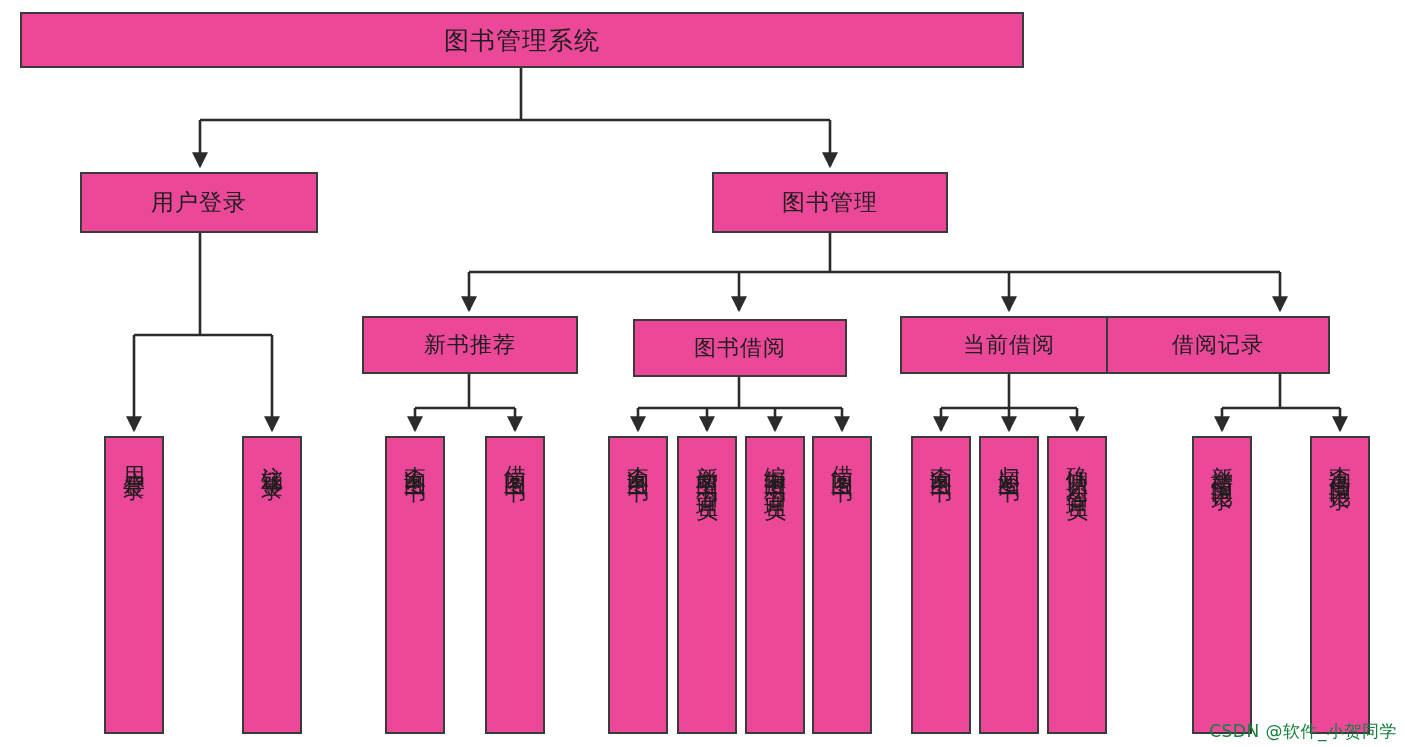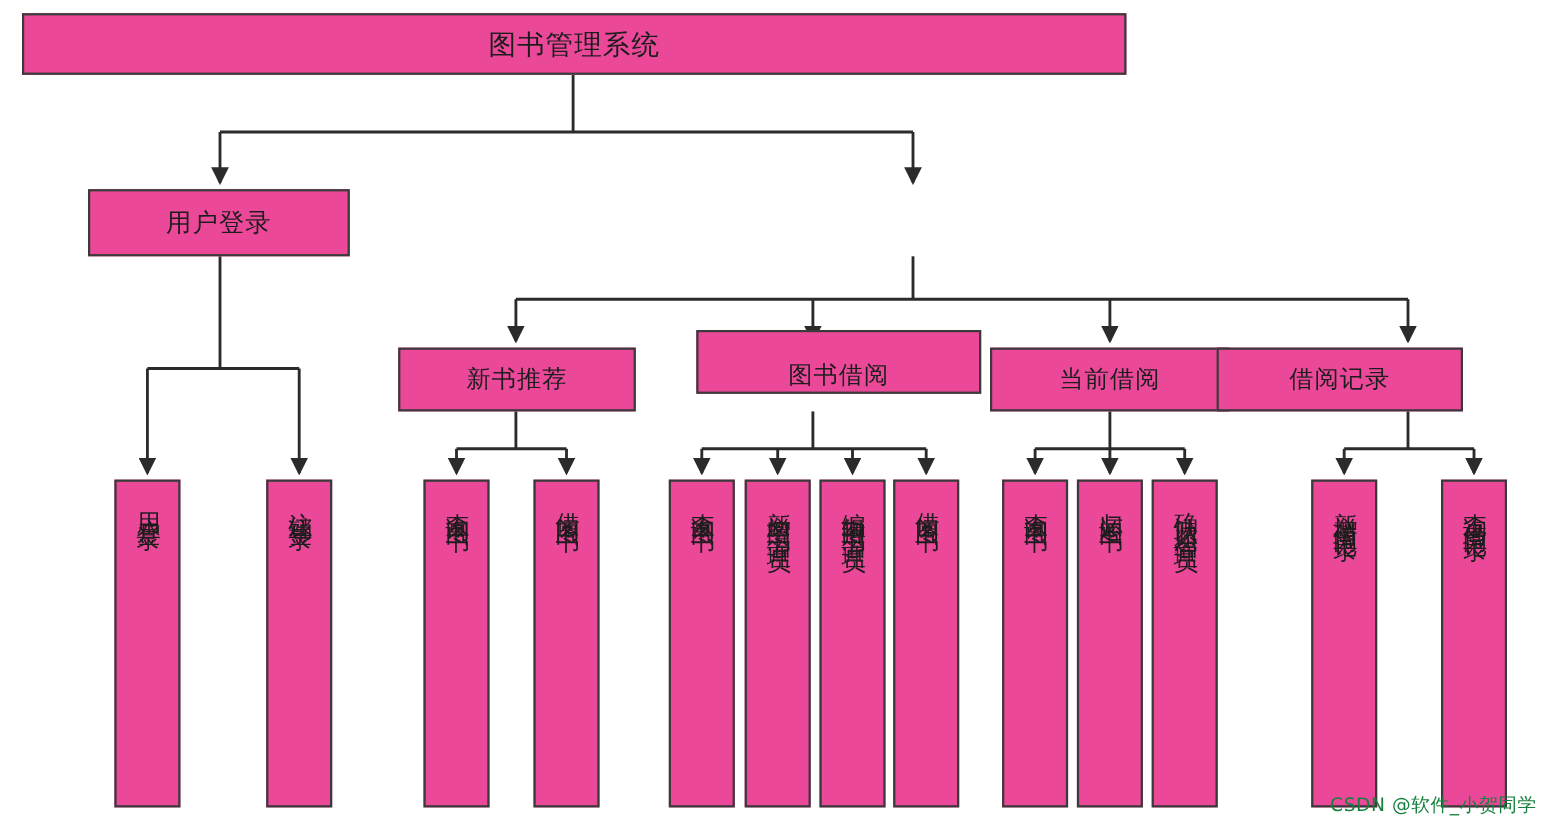--- a/index.html
+++ b/index.html
@@ -123,25 +123,28 @@
     </g>
   </svg>
 
   <div class="node root" style="left:20px; top:12px; width:1004px; height:56px;">
     <span>图书管理系统</span>
   </div>
 
   <div class="node level2" style="left:80px; top:172px; width:238px; height:61px;">
     <span>用户登录</span>
   </div>
+  <div class="node level2" style="left:712px; top:172px; width:236px; height:61px;">
+    <span>图书管理</span>
+  </div>
 
   <div class="node level3" style="left:362px; top:316px; width:216px; height:58px;align-items:center;">
     <span>新书推荐</span>
   </div>
-  <div class="node level3" style="left:633px; top:300px; width:259px; height:58px;align-items:flex-end;">
+  <div class="node level3" style="left:633px; top:319px; width:214px; height:58px;">
     <span>图书借阅</span>
   </div>
   <div class="node level3" style="left:900px; top:316px; width:218px; height:58px;">
     <span>当前借阅</span>
   </div>
   <div class="node level3" style="left:1106px; top:316px; width:224px; height:58px;">
     <span>借阅记录</span>
   </div>
 
   <div class="node leaf" style="left:104px; top:436px; width:60px; height:298px;">

